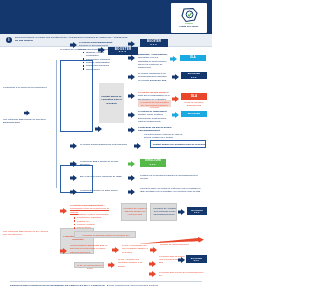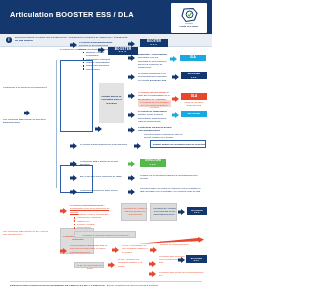--- a/index.html
+++ b/index.html
@@ -81,21 +81,20 @@
   .ftr b{font-weight:bold;}
 
   .vline{position:absolute;background:#9fb4d0;width:1px;}
 </style>
 </head>
 <body>
 
 <div class="page">
 
   <div class="hdr">
-    <div class="hdr-title">Articulation BOOSTER ESS / DLA</div>
     <div class="logo">
       <svg width="17" height="16" viewBox="0 0 17 16">
         <path d="M3 2 L12 1.5 L16 6 L13.5 13 L5 14.5 L1 9 Z" fill="none" stroke="#14386e" stroke-width="1.1"></path>
         <circle cx="8.6" cy="7.4" r="3.4" fill="none" stroke="#14386e" stroke-width="1"></circle>
         <path d="M6.9 7.6 L8.2 9 L10.6 5.7" fill="none" stroke="#5bb349" stroke-width="1.2"></path>
       </svg>
       <div class="logo-cap">
         <em>Région</em>
         <span>Hauts-de-France</span>
       </div>

